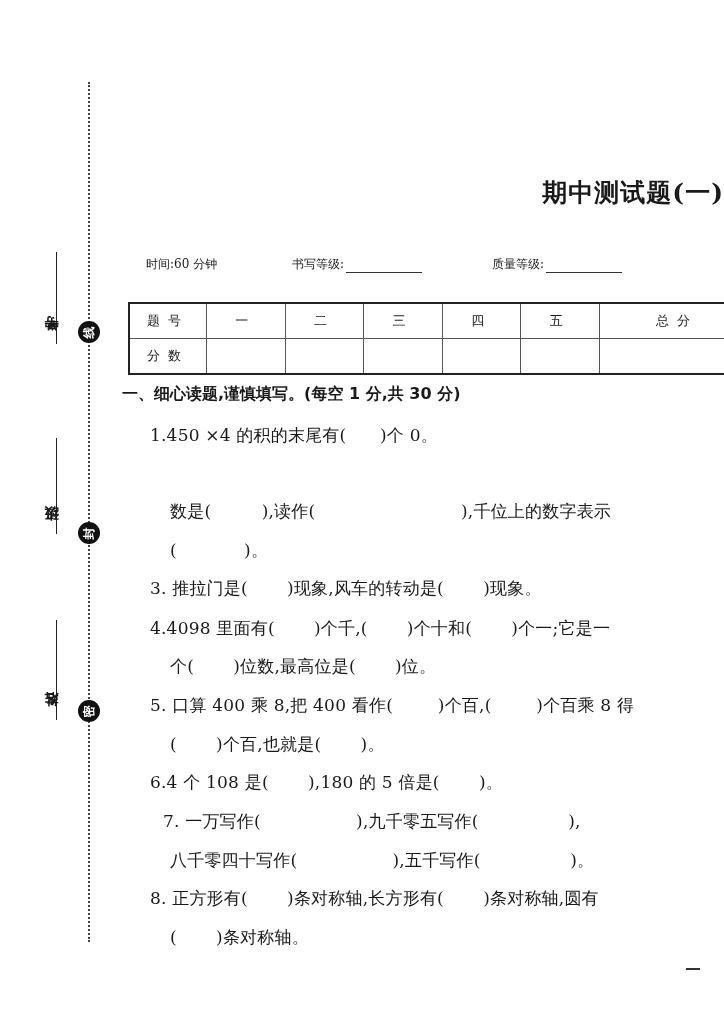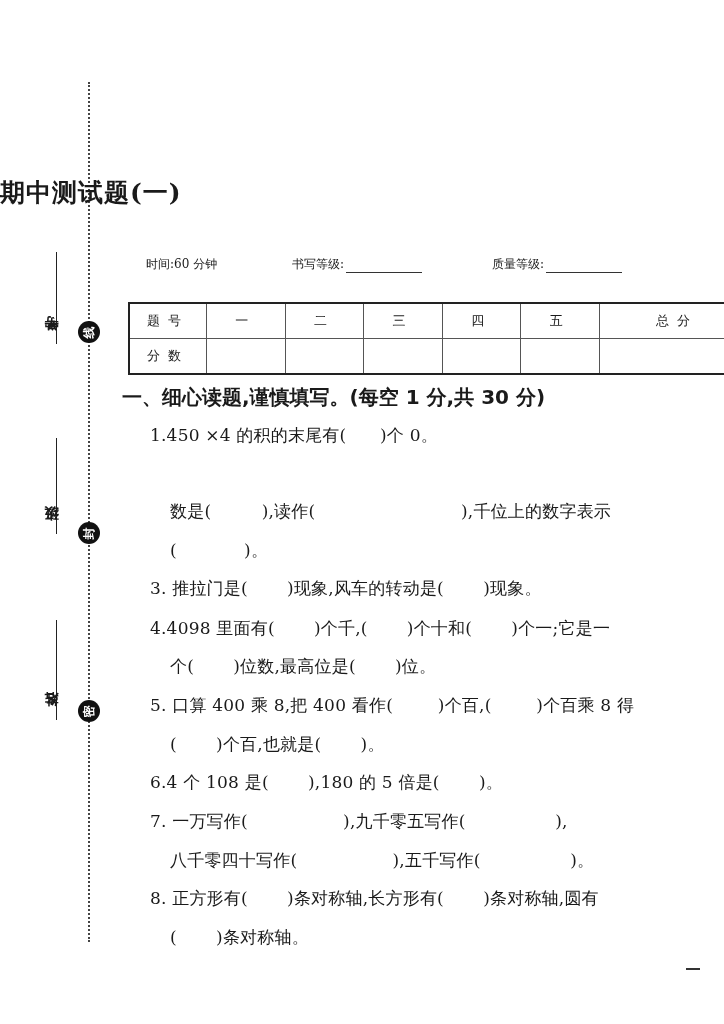--- a/index.html
+++ b/index.html
@@ -14,35 +14,35 @@
             background: #111; color: #fff; font-size: 12px; font-weight: bold;
             display: flex; align-items: center; justify-content: center;
             font-family: "DejaVu Sans", sans-serif; }
     .seal span { transform: rotate(-90deg); display: inline-block; }
     .field-line { position: absolute; left: 56px; width: 0; border-left: 1.5px solid #222; }
     .field-label { position: absolute; left: 42px; width: 20px; font-size: 14px; font-weight: bold;
                    font-family: "DejaVu Sans", sans-serif; writing-mode: vertical-rl;
                    transform: rotate(180deg); letter-spacing: 1px; }
 
     
-    .title { position: absolute; left: 0; width: 724px; top: 176px; text-align: left;
+    .title { position: absolute; left: 0; width: 724px; top: 176px; text-align: right;
              font-size: 25px; font-weight: bold; letter-spacing: 1px; box-sizing: border-box; }
     .meta-row { position: absolute; top: 256px; left: 146px; font-size: 12px; display: flex; }
     .meta-item { display: inline-flex; align-items: flex-end; }
     .blank-line { display: inline-block; width: 76px; border-bottom: 1px solid #333; height: 16px; margin-left: 2px; }
 
     
     table.score { position: absolute; left: 128px; top: 302px; width: 628px; border-collapse: collapse;
                   border: 2px solid #222; font-size: 13px; }
     table.score td { border: 1px solid #555; height: 34px; text-align: center; padding: 0;
                      font-family: "DejaVu Serif", serif; letter-spacing: 8px; }
     table.score td.head { width: 76px; }
 
     
-    .section-title { position: absolute; left: 122px; top: 384px; font-size: 20px; font-weight: bold;
+    .section-title { position: absolute; left: 122px; top: 384px; font-size: 16px; font-weight: bold;
                      font-family: "DejaVu Sans", sans-serif; white-space: nowrap; }
     .q-line { position: absolute; font-size: 17px; white-space: pre; letter-spacing: 0.2px; }
     .q1 { left: 150px; }
     .indent { left: 170px; }
     .page-num-mark { position: absolute; left: 686px; top: 968px; width: 14px; border-top: 2px solid #333; }
   </style>
 </head>
 <body>
 
 <div class="page">
@@ -108,19 +108,19 @@
 
   <div class="q-line q1" style="top:424px;">1.450 ×4 的积的末尾有(      )个 0。</div>
   <div class="q-line indent" style="top:500px;">数是(         ),读作(                          ),千位上的数字表示</div>
   <div class="q-line indent" style="top:539px;">(            )。</div>
   <div class="q-line q1" style="top:577px;">3. 推拉门是(       )现象,风车的转动是(       )现象。</div>
   <div class="q-line q1" style="top:617px;">4.4098 里面有(       )个千,(       )个十和(       )个一;它是一</div>
   <div class="q-line indent" style="top:655px;">个(       )位数,最高位是(       )位。</div>
   <div class="q-line q1" style="top:694px;">5. 口算 400 乘 8,把 400 看作(        )个百,(        )个百乘 8 得</div>
   <div class="q-line indent" style="top:733px;">(       )个百,也就是(       )。</div>
   <div class="q-line q1" style="top:771px;">6.4 个 108 是(       ),180 的 5 倍是(       )。</div>
-  <div class="q-line q1" style="top:810px;">7. 一万写作(                 ),九千零五写作(                ),</div>
+  <div class="q-line q1" style="top:810px;margin-left:13px;">7. 一万写作(                 ),九千零五写作(                ),</div>
   <div class="q-line indent" style="top:849px;">八千零四十写作(                 ),五千写作(                )。</div>
   <div class="q-line q1" style="top:887px;">8. 正方形有(       )条对称轴,长方形有(       )条对称轴,圆有</div>
   <div class="q-line indent" style="top:926px;">(       )条对称轴。</div>
 
   <div class="page-num-mark"></div>
 </div>
 
 </body></html>

